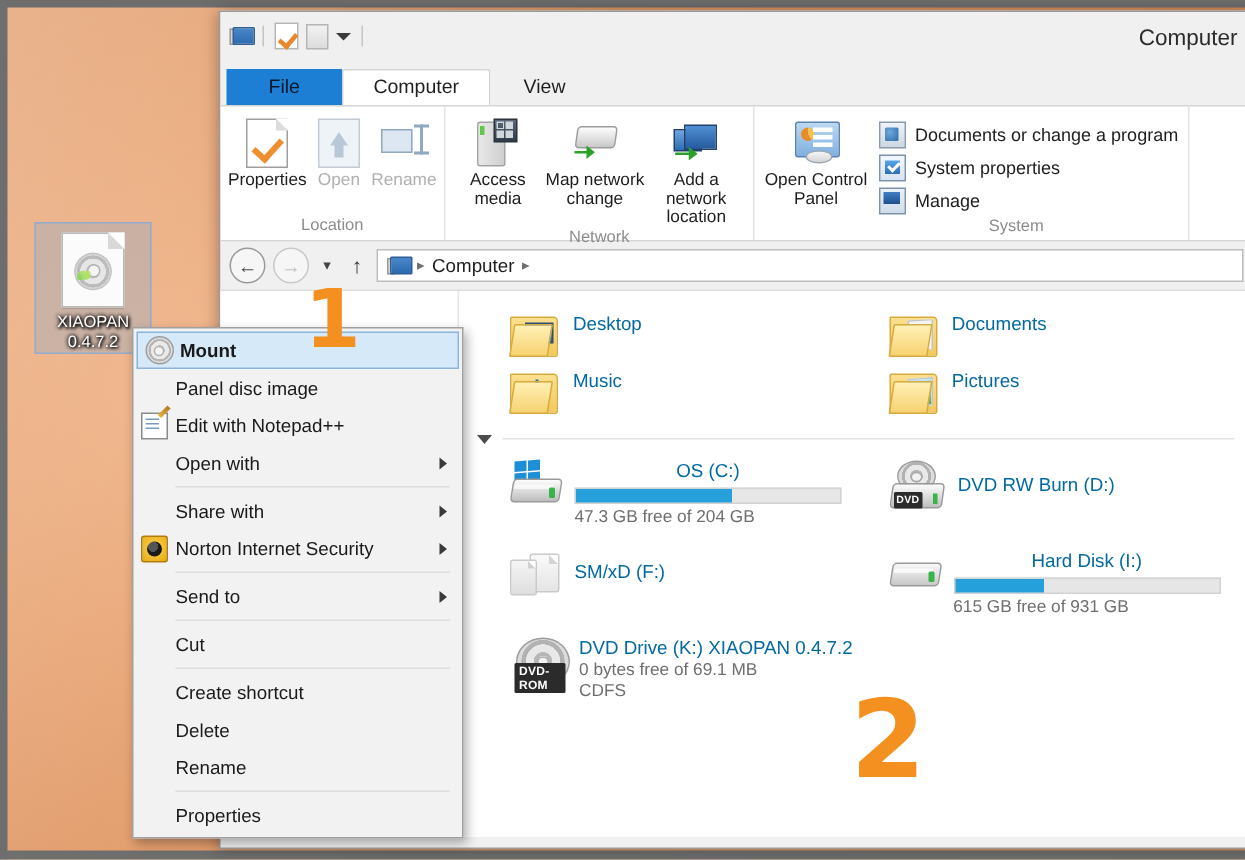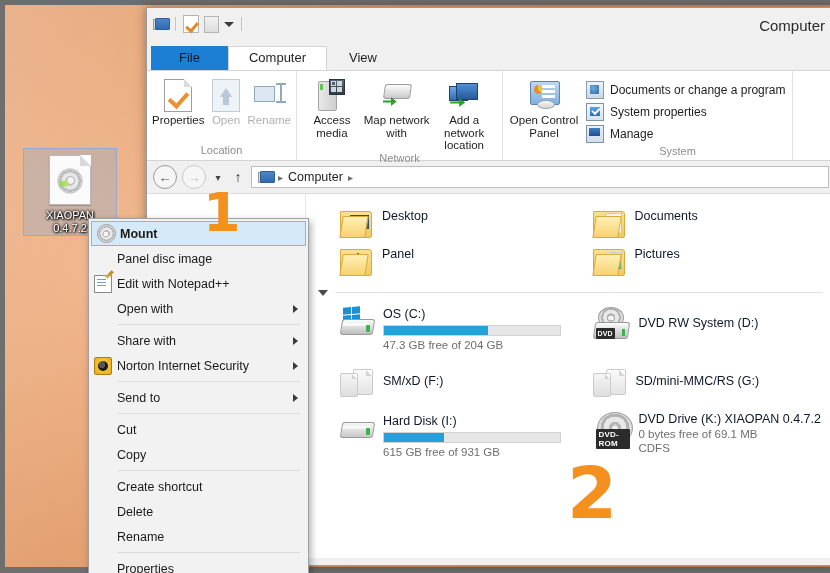--- a/index.html
+++ b/index.html
@@ -19,21 +19,21 @@
     content:"";position:absolute;left:0;top:0;width:830px;height:573px;
     background:linear-gradient(115deg, rgba(255,255,255,.22) 0%, rgba(255,255,255,0) 38%),
                linear-gradient(255deg, rgba(180,110,70,.16) 0%, rgba(0,0,0,0) 45%);
   }
   #desktop-frame-l{position:absolute;left:0;top:0;width:5px;height:573px;background:#6e6e6e;}
   #desktop-frame-b{position:absolute;left:0;bottom:0;width:830px;height:6px;background:#6e6e6e;}
   #desktop-frame-t{position:absolute;left:0;top:0;width:830px;height:5px;background:#6d6d6d;}
 
   
   #desk-icon{
-    position:absolute;left:23px;top:148px;width:94px;height:88px;
+    position:absolute;left:23px;top:148px;width:78px;height:88px;
     background:rgba(120,170,220,.30);
     border:1px solid rgba(120,170,225,.7);
     display:flex;flex-direction:column;align-items:center;
     padding-top:6px;box-sizing:border-box;
   }
   .iso-doc{
     width:40px;height:48px;background:#fbfbfb;border:1px solid #b9b9b9;
     position:relative;box-shadow:0 1px 1px rgba(0,0,0,.18);
   }
   .iso-doc:after{
@@ -191,21 +191,21 @@
 
   .secthead{display:flex;align-items:center;gap:7px;margin-bottom:6px;}
   .secttri{width:0;height:0;border-left:5px solid transparent;border-right:5px solid transparent;
     border-top:6px solid #4b4b4b;margin-top:2px;}
   .secttitle{font-size:14px;color:#2a6099;white-space:nowrap;}
   .sectline{flex:1;height:1px;background:#e2e2e2;}
 
   .grid2{display:flex;flex-wrap:wrap;}
   .cell{width:50%;box-sizing:border-box;display:flex;align-items:flex-start;gap:9px;
     padding:5px 0 5px 22px;}
-  .cellname{font-size:12.5px;color:#0f172a;line-height:15px;}
+  .cellname{font-size:12.5px;color:#0369a1;line-height:15px;text-align:center;}
   .cellsub{font-size:11.5px;color:#6e6e6e;line-height:14px;}
   .bar{width:178px;height:11px;background:#e6e6e6;border:1px solid #d2d2d2;margin:3px 0 2px 0;
     box-sizing:border-box;}
   .bar i{display:block;height:100%;background:#26a0da;}
 
   
   .fold{width:33px;height:28px;position:relative;flex:0 0 33px;}
   .fold .back{position:absolute;left:0;top:2px;width:30px;height:25px;border-radius:1px 3px 2px 2px;
     background:linear-gradient(#fbe08f,#f3c85f);border:1px solid #d8ab3e;}
   .fold .inner{position:absolute;left:8px;top:4px;width:22px;height:20px;overflow:hidden;}
@@ -389,21 +389,21 @@
             </div>
           <div class="cap">Access media</div>
         </div>
         <div class="bigbtn" style="width:72px">
           <div class="bigico">
               <div class="ic-drive">
                 <i></i>
                 <u></u>
               </div>
             </div>
-          <div class="cap">Map network with</div>
+          <div class="cap">Map network change</div>
         </div>
         <div class="bigbtn" style="width:68px">
           <div class="bigico">
               <div class="ic-net">
                 <j></j>
                 <i></i>
                 <u></u>
               </div>
             </div>
           <div class="cap">Add a network location</div>
@@ -501,21 +501,21 @@
         </div>
         <div class="cell">
           <div class="fold">
             <div class="back"></div>
               <div class="inner">
                 <div class="note"></div>
               </div>
               <div class="front"></div>
           </div>
           <div>
-              <div class="cellname">Panel</div>
+              <div class="cellname">Music</div>
             </div>
         </div>
         <div class="cell">
           <div class="fold">
             <div class="back"></div>
               <div class="inner">
                 <div class="pic"></div>
               </div>
               <div class="front"></div>
           </div>
@@ -554,43 +554,34 @@
         </div>
 
         <div class="cell">
           <div class="dvd">
             <div class="disc"></div>
               <div class="tray"></div>
               <div class="led"></div>
             <div class="badge">DVD</div>
           </div>
           <div style="padding-top:9px">
-              <div class="cellname">DVD RW System (D:)</div>
+              <div class="cellname">DVD RW Burn (D:)</div>
             </div>
         </div>
 
         <div class="cell" style="padding-top:12px">
           <div class="card">
               <u></u>
               <i></i>
             </div>
           <div style="padding-top:5px">
               <div class="cellname">SM/xD (F:)</div>
             </div>
         </div>
 
-        <div class="cell" style="padding-top:12px">
-          <div class="card">
-              <u></u>
-              <i></i>
-            </div>
-          <div style="padding-top:5px">
-              <div class="cellname">SD/mini-MMC/RS (G:)</div>
-            </div>
-        </div>
 
         <div class="cell" style="padding-top:10px">
           <div class="hdd plain">
             <div class="body" style="bottom:6px"></div>
             <div class="sheen" style="bottom:15px"></div>
             <div class="led" style="bottom:9px"></div>
           </div>
           <div>
             <div class="cellname">Hard Disk (I:)</div>
             <div class="bar">
@@ -655,24 +646,20 @@
   <div class="mi">
     <div class="micol"></div>
     <div class="mtext">Send to</div>
     <div class="arrow"></div>
   </div>
   <div class="msep"></div>
   <div class="mi">
     <div class="micol"></div>
     <div class="mtext">Cut</div>
   </div>
-  <div class="mi">
-    <div class="micol"></div>
-    <div class="mtext">Copy</div>
-  </div>
   <div class="msep"></div>
   <div class="mi">
     <div class="micol"></div>
     <div class="mtext">Create shortcut</div>
   </div>
   <div class="mi">
     <div class="micol"></div>
     <div class="mtext">Delete</div>
   </div>
   <div class="mi">

